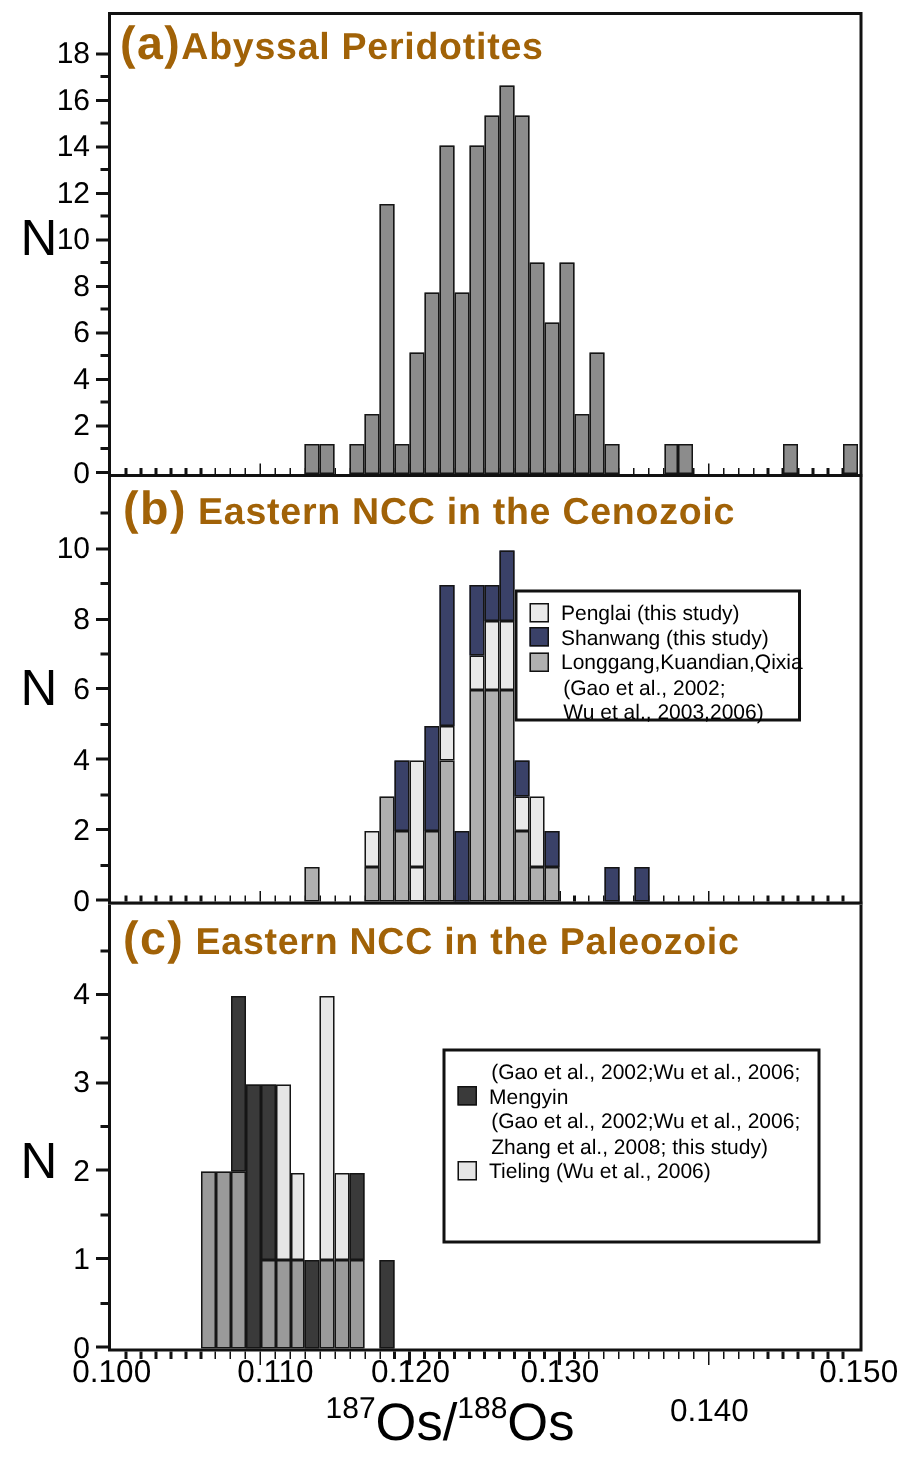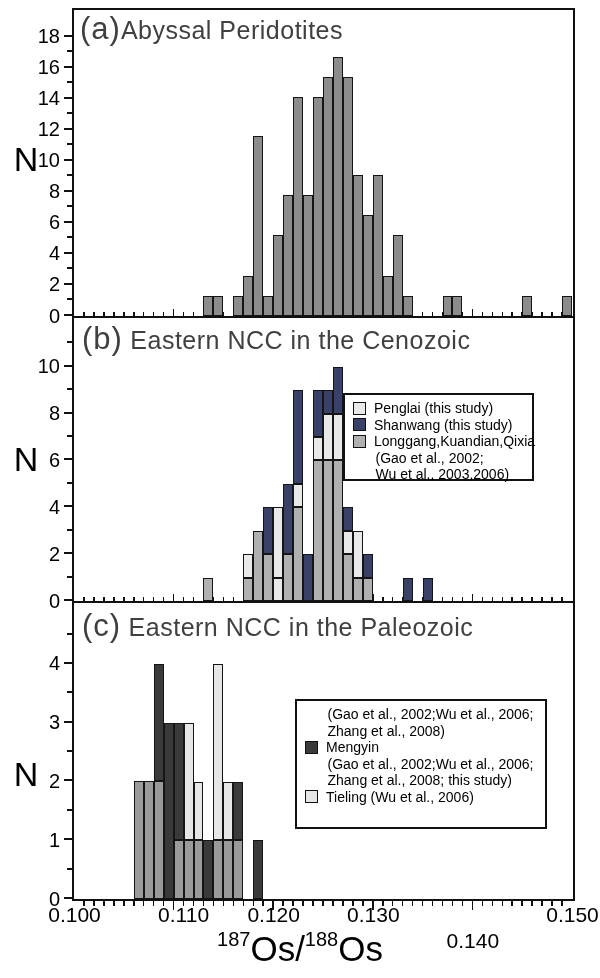--- a/index.html
+++ b/index.html
@@ -4,21 +4,21 @@
 <style>
   html,body{margin:0;padding:0;background:#ffffff;font-family:"Liberation Sans","DejaVu Sans",sans-serif;}
   #fig{position:relative;width:600px;height:978px;background:#fff;overflow:hidden;}
   .panel{position:absolute;left:72px;width:503px;border:2.5px solid #111;box-sizing:border-box;background:#fff;}
   .panel-inner{position:absolute;left:0;top:0;right:0;bottom:0;overflow:visible;}
   .bar-seg{position:absolute;box-sizing:border-box;border:1.3px solid #151515;}
   .xtick{position:absolute;background:#111;}
   .ytick{position:absolute;background:#111;}
   .ylab{position:absolute;font-size:20px;color:#000;text-align:right;width:36px;line-height:22px;}
   .xlab{position:absolute;font-size:21px;color:#000;text-align:center;width:70px;}
-  .ptitle{position:absolute;color:#404040;white-space:nowrap;}
+  .ptitle{position:absolute;color:#a16207;white-space:nowrap;font-weight:bold;}
   .ptitle .tag{font-size:31px;letter-spacing:1px;}
   .ptitle .txt{font-size:25px;letter-spacing:0.5px;}
   .nlabel{position:absolute;left:6px;width:40px;font-size:34px;color:#000;text-align:center;}
   .legend{position:absolute;border:2px solid #111;background:#fff;box-sizing:border-box;padding:5px 6px 4px 7px;}
   .lrow{display:flex;align-items:flex-start;line-height:16.5px;white-space:nowrap;}
   .lswatch{width:13px;height:13px;border:1.5px solid #111;box-sizing:border-box;margin:1.5px 8px 0 1px;flex:0 0 13px;}
   .lindent{margin-left:23.5px;}
   .ltext{font-size:14px;color:#000;}
   .axis-title{position:absolute;left:150px;width:300px;text-align:center;top:929px;font-size:35px;color:#000;}
   .axis-title sup{font-size:20px;position:relative;top:-2px;}
@@ -363,23 +363,20 @@
     <div class="ylab" style="left: 24px; top: 887.5px; position: absolute;">0</div>
     <div class="ylab" style="left: 24px; top: 828.735px; position: absolute;">1</div>
     <div class="ylab" style="left: 24px; top: 769.97px; position: absolute;">2</div>
     <div class="ylab" style="left: 24px; top: 711.205px; position: absolute;">3</div>
     <div class="ylab" style="left: 24px; top: 652.44px; position: absolute;">4</div>
     <div class="legend" style="left: 295px; top: 699px; width: 252px; height: 130px;">
       <div class="lrow">
         <span class="ltext lindent">(Gao et al.,  2002;Wu et al., 2006;</span>
       </div>
       <div class="lrow">
-        <span class="ltext lindent">Zhang et al., 2008)</span>
-      </div>
-      <div class="lrow">
         <span class="lswatch" style="background: rgb(58, 58, 58);"></span>
         <span class="ltext">Mengyin</span>
       </div>
       <div class="lrow">
         <span class="ltext lindent">(Gao et al.,  2002;Wu et al., 2006;</span>
       </div>
       <div class="lrow">
         <span class="ltext lindent">Zhang et al., 2008; this study)</span>
       </div>
       <div class="lrow">

